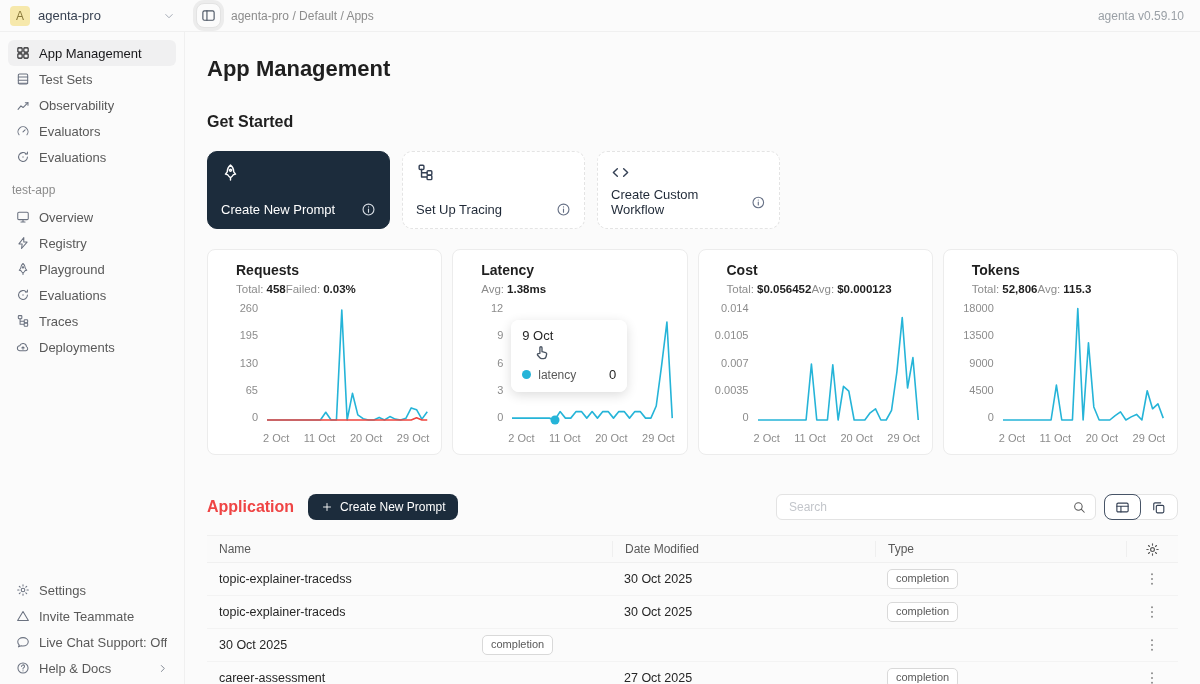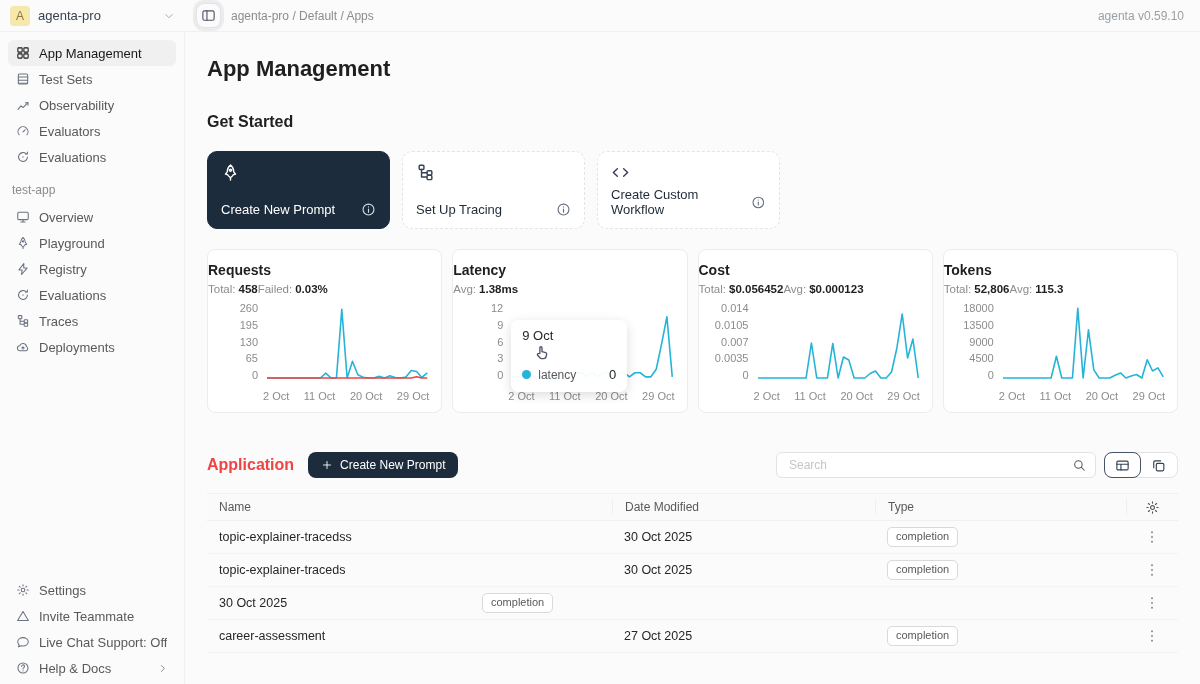--- a/index.html
+++ b/index.html
@@ -52,22 +52,22 @@
   .gs-card.dark { background:#1c2c3c; border:1px solid #1c2c3c; color:#fff; }
   .gs-top-icon { width:19px; height:19px; color:#344054; }
   .gs-card.dark .gs-top-icon { color:#fff; }
   .gs-label-row { display:flex; align-items:center; justify-content:space-between; font-size:13px; font-weight:500; color:#1f2937; }
   .gs-card.dark .gs-label-row { color:#fff; }
   .gs-info { width:15px; height:15px; color:#667085; }
   .gs-card.dark .gs-info { color:#d7dde4; }
 
   
   .metrics { display:flex; gap:10px; margin-top:20px; }
-  .metric-card { flex:1; height:164px; background:#fff; border:1px solid #ececec; border-radius:8px;
-    padding:12px 12px 8px 0; position:relative; }
+  .metric-card { flex:1; height:206px; background:#fff; border:1px solid #ececec; border-radius:8px;
+    padding:12px 12px 8px 28px; position:relative; }
   .metric-title { font-size:14px; font-weight:600; color:#1f1f1f; }
   .metric-stats { margin-top:5px; font-size:11.5px; color:#8c8c8c; display:flex; gap:0; }
   .metric-stats b { color:#1f1f1f; font-weight:600; margin-left:3px; }
   .chart-wrap { position:absolute; left:12px; right:12px; top:58px; bottom:8px; }
   .y-axis { position:absolute; left:0; top:-5px; width:38px; height:calc(100% - 18px); display:flex;
     flex-direction:column; justify-content:space-between; align-items:flex-end; font-size:11px; color:#8c8c8c; }
   .y-axis div { line-height:11px; }
   .plot { position:absolute; left:47px; right:2px; top:0; height:calc(100% - 26px); }
   .plot svg { width:100%; height:100%; overflow:visible; }
   .x-axis { position:absolute; left:43px; right:0; bottom:0; height:14px; display:flex;
@@ -212,36 +212,36 @@
             <path d="M8.5 20.5h7M12 16.5v4"></path>
           </svg>
         </span>
     <span class="lbl">Overview</span>
 
   </div>
 
   <div class="side-item">
     <span class="icon">
           <svg viewBox="0 0 24 24" fill="none" stroke="currentColor" stroke-width="1.8" stroke-linecap="round" stroke-linejoin="round">
+            <path d="M13.4 2.6L5 13.6h5.6l-1.1 7.8 9.5-11h-5.7l.1-7.8z"></path>
+          </svg>
+        </span>
+    <span class="lbl">Registry</span>
+
+  </div>
+
+  <div class="side-item">
+    <span class="icon">
+          <svg viewBox="0 0 24 24" fill="none" stroke="currentColor" stroke-width="1.8" stroke-linecap="round" stroke-linejoin="round">
             <path d="M12 2.6c2.7 2.2 4.1 5.3 4.1 8.6l2.3 2.9-2.9.7a9.4 9.4 0 0 1-3.5 3.8 9.4 9.4 0 0 1-3.5-3.8l-2.9-.7 2.3-2.9c0-3.3 1.4-6.4 4.1-8.6z"></path>
             <circle cx="12" cy="9.2" r="1.2"></circle>
             <path d="M12 18.8v2.6"></path>
           </svg>
         </span>
     <span class="lbl">Playground</span>
-
-  </div>
-
-  <div class="side-item">
-    <span class="icon">
-          <svg viewBox="0 0 24 24" fill="none" stroke="currentColor" stroke-width="1.8" stroke-linecap="round" stroke-linejoin="round">
-            <path d="M13.4 2.6L5 13.6h5.6l-1.1 7.8 9.5-11h-5.7l.1-7.8z"></path>
-          </svg>
-        </span>
-    <span class="lbl">Registry</span>
 
   </div>
 
   <div class="side-item">
     <span class="icon">
           <svg viewBox="0 0 24 24" fill="none" stroke="currentColor" stroke-width="1.8" stroke-linecap="round" stroke-linejoin="round">
             <path d="M19.6 12a7.6 7.6 0 1 1-2.3-5.4"></path>
             <path d="M19.6 3.4v3.4h-3.4"></path>
             <circle cx="12" cy="12" r="1.1" fill="currentColor" stroke="none"></circle>
           </svg>

